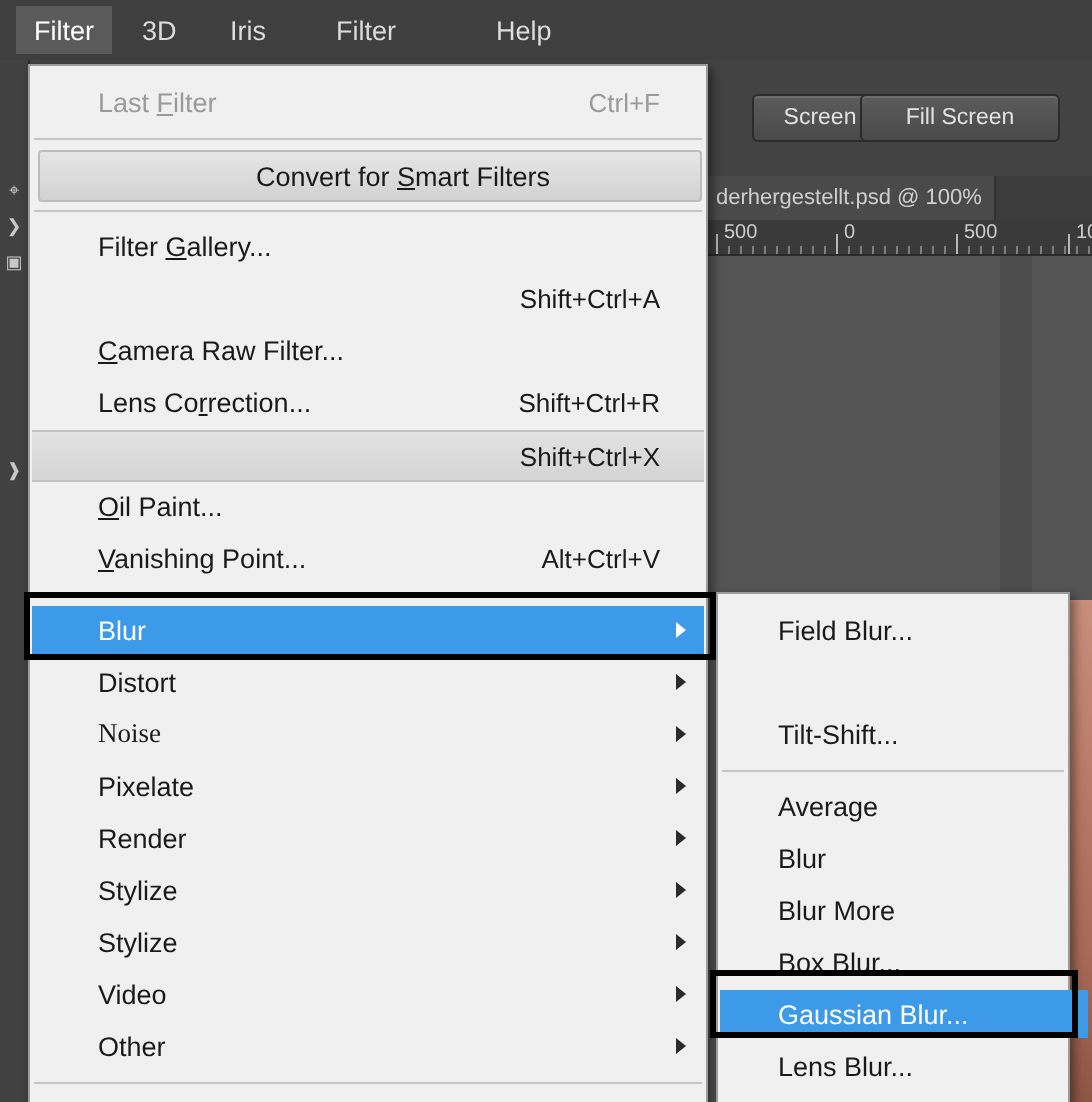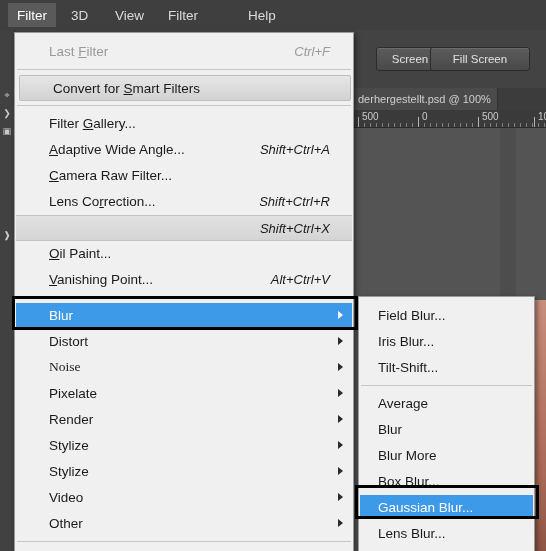--- a/index.html
+++ b/index.html
@@ -52,24 +52,24 @@
 
   
   .menu{position:absolute;background:#f0f0f0;border:1px solid #9b9b9b;
      box-shadow:2px 2px 5px rgba(0,0,0,.45);}
   .menu.main{left:14px;top:32px;width:338px;height:519px;}
   .menu.sub{left:358px;top:296px;width:175px;height:255px;}
 
   .mi{position:absolute;left:1px;height:24px;display:flex;align-items:center;
      font-size:13.5px;color:#1a1a1a;white-space:nowrap;}
   .menu.main .mi{width:336px;}
-  .menu.sub  .mi{width:173px;}
+  .menu.sub  .mi{width:173px;padding-left:11px;}
   .mi .lbl{padding-left:33px;}
   .menu.sub .mi .lbl{padding-left:18px;}
-  .mi .accel{position:absolute;right:12px;font-size:13px;color:#1a1a1a;font-style:italic;}
+  .mi .accel{position:absolute;right:12px;font-size:13px;color:#1a1a1a;}
   .menu.main .mi .accel{right:22px;}
   .mi.disabled .lbl,.mi.disabled .accel{color:#9a9a9a;}
   .mi.hover{background:linear-gradient(#e2e2e2,#d4d4d4);border-top:1px solid #c3c3c3;
      border-bottom:1px solid #c3c3c3;}
   .mi.sel{background:#3d9ae8;}
   .mi.sel .lbl,.mi.sel .accel{color:#ffffff;}
   .mi .arrow{position:absolute;right:9px;width:0;height:0;
      border-top:4px solid transparent;border-bottom:4px solid transparent;
      border-left:5px solid #2b2b2b;}
   .mi.sel .arrow{border-left-color:#ffffff;}
@@ -149,39 +149,38 @@
   <div class="ps-toolstrip">
     <div class="ps-tool" style="top:60px;">⌖</div>
     <div class="ps-tool" style="top:78px;">❯</div>
     <div class="ps-tool" style="top:96px;">▣</div>
     <div class="ps-tool" style="top:200px;">❱</div>
   </div>
 
   <div class="ps-menubar"></div>
   <div class="mbitem active" style="left:8px;">Filter</div>
   <div class="mbitem" style="left:62px;">3D</div>
-  <div class="mbitem" style="left:106px;">View</div>
+  <div class="mbitem" style="left:106px;">Iris</div>
   <div class="mbitem" style="left:159px;">Filter</div>
   <div class="mbitem" style="left:239px;">Help</div>
 
   <div class="menu main" id="filter-menu">
       <div class="mi disabled" style="top: 6px;">
         <span class="lbl">Last <span class="mu">F</span>ilter</span>
         <span class="accel">Ctrl+F</span>
       </div>
       <div class="sep" style="top: 36px;"></div>
-      <div class="mi raised" style="top: 42px; left: 4px; width: 330px;">
+      <div class="mi raised" style="top: 42px; left: 4px; width: 330px; justify-content: center;">
         <span class="lbl">Convert for <span class="mu">S</span>mart Filters</span>
       </div>
       <div class="sep" style="top: 72px;"></div>
       <div class="mi" style="top: 78px;">
         <span class="lbl">Filter <span class="mu">G</span>allery...</span>
       </div>
       <div class="mi" style="top: 104px;">
-        <span class="lbl"><span class="mu">A</span>daptive Wide Angle...</span>
         <span class="accel">Shift+Ctrl+A</span>
       </div>
       <div class="mi" style="top: 130px;">
         <span class="lbl"><span class="mu">C</span>amera Raw Filter...</span>
       </div>
       <div class="mi" style="top: 156px;">
         <span class="lbl">Lens Co<span class="mu">r</span>rection...</span>
         <span class="accel">Shift+Ctrl+R</span>
       </div>
       <div class="mi hover" style="top: 182px;">
@@ -232,23 +231,20 @@
         <span class="arrow"></span>
       </div>
       <div class="sep" style="top: 508px;"></div>
       <div class="mi" style="top: 514px;"></div>
     </div>
 
   <div class="menu sub" id="blur-submenu">
       <div class="mi" style="top: 6px;">
         <span class="lbl">Field Blur...</span>
       </div>
-      <div class="mi" style="top: 32px;">
-        <span class="lbl">Iris Blur...</span>
-      </div>
       <div class="mi" style="top: 58px;">
         <span class="lbl">Tilt-Shift...</span>
       </div>
       <div class="sep" style="top: 88px;"></div>
       <div class="mi" style="top: 94px;">
         <span class="lbl">Average</span>
       </div>
       <div class="mi" style="top: 120px;">
         <span class="lbl">Blur</span>
       </div>

